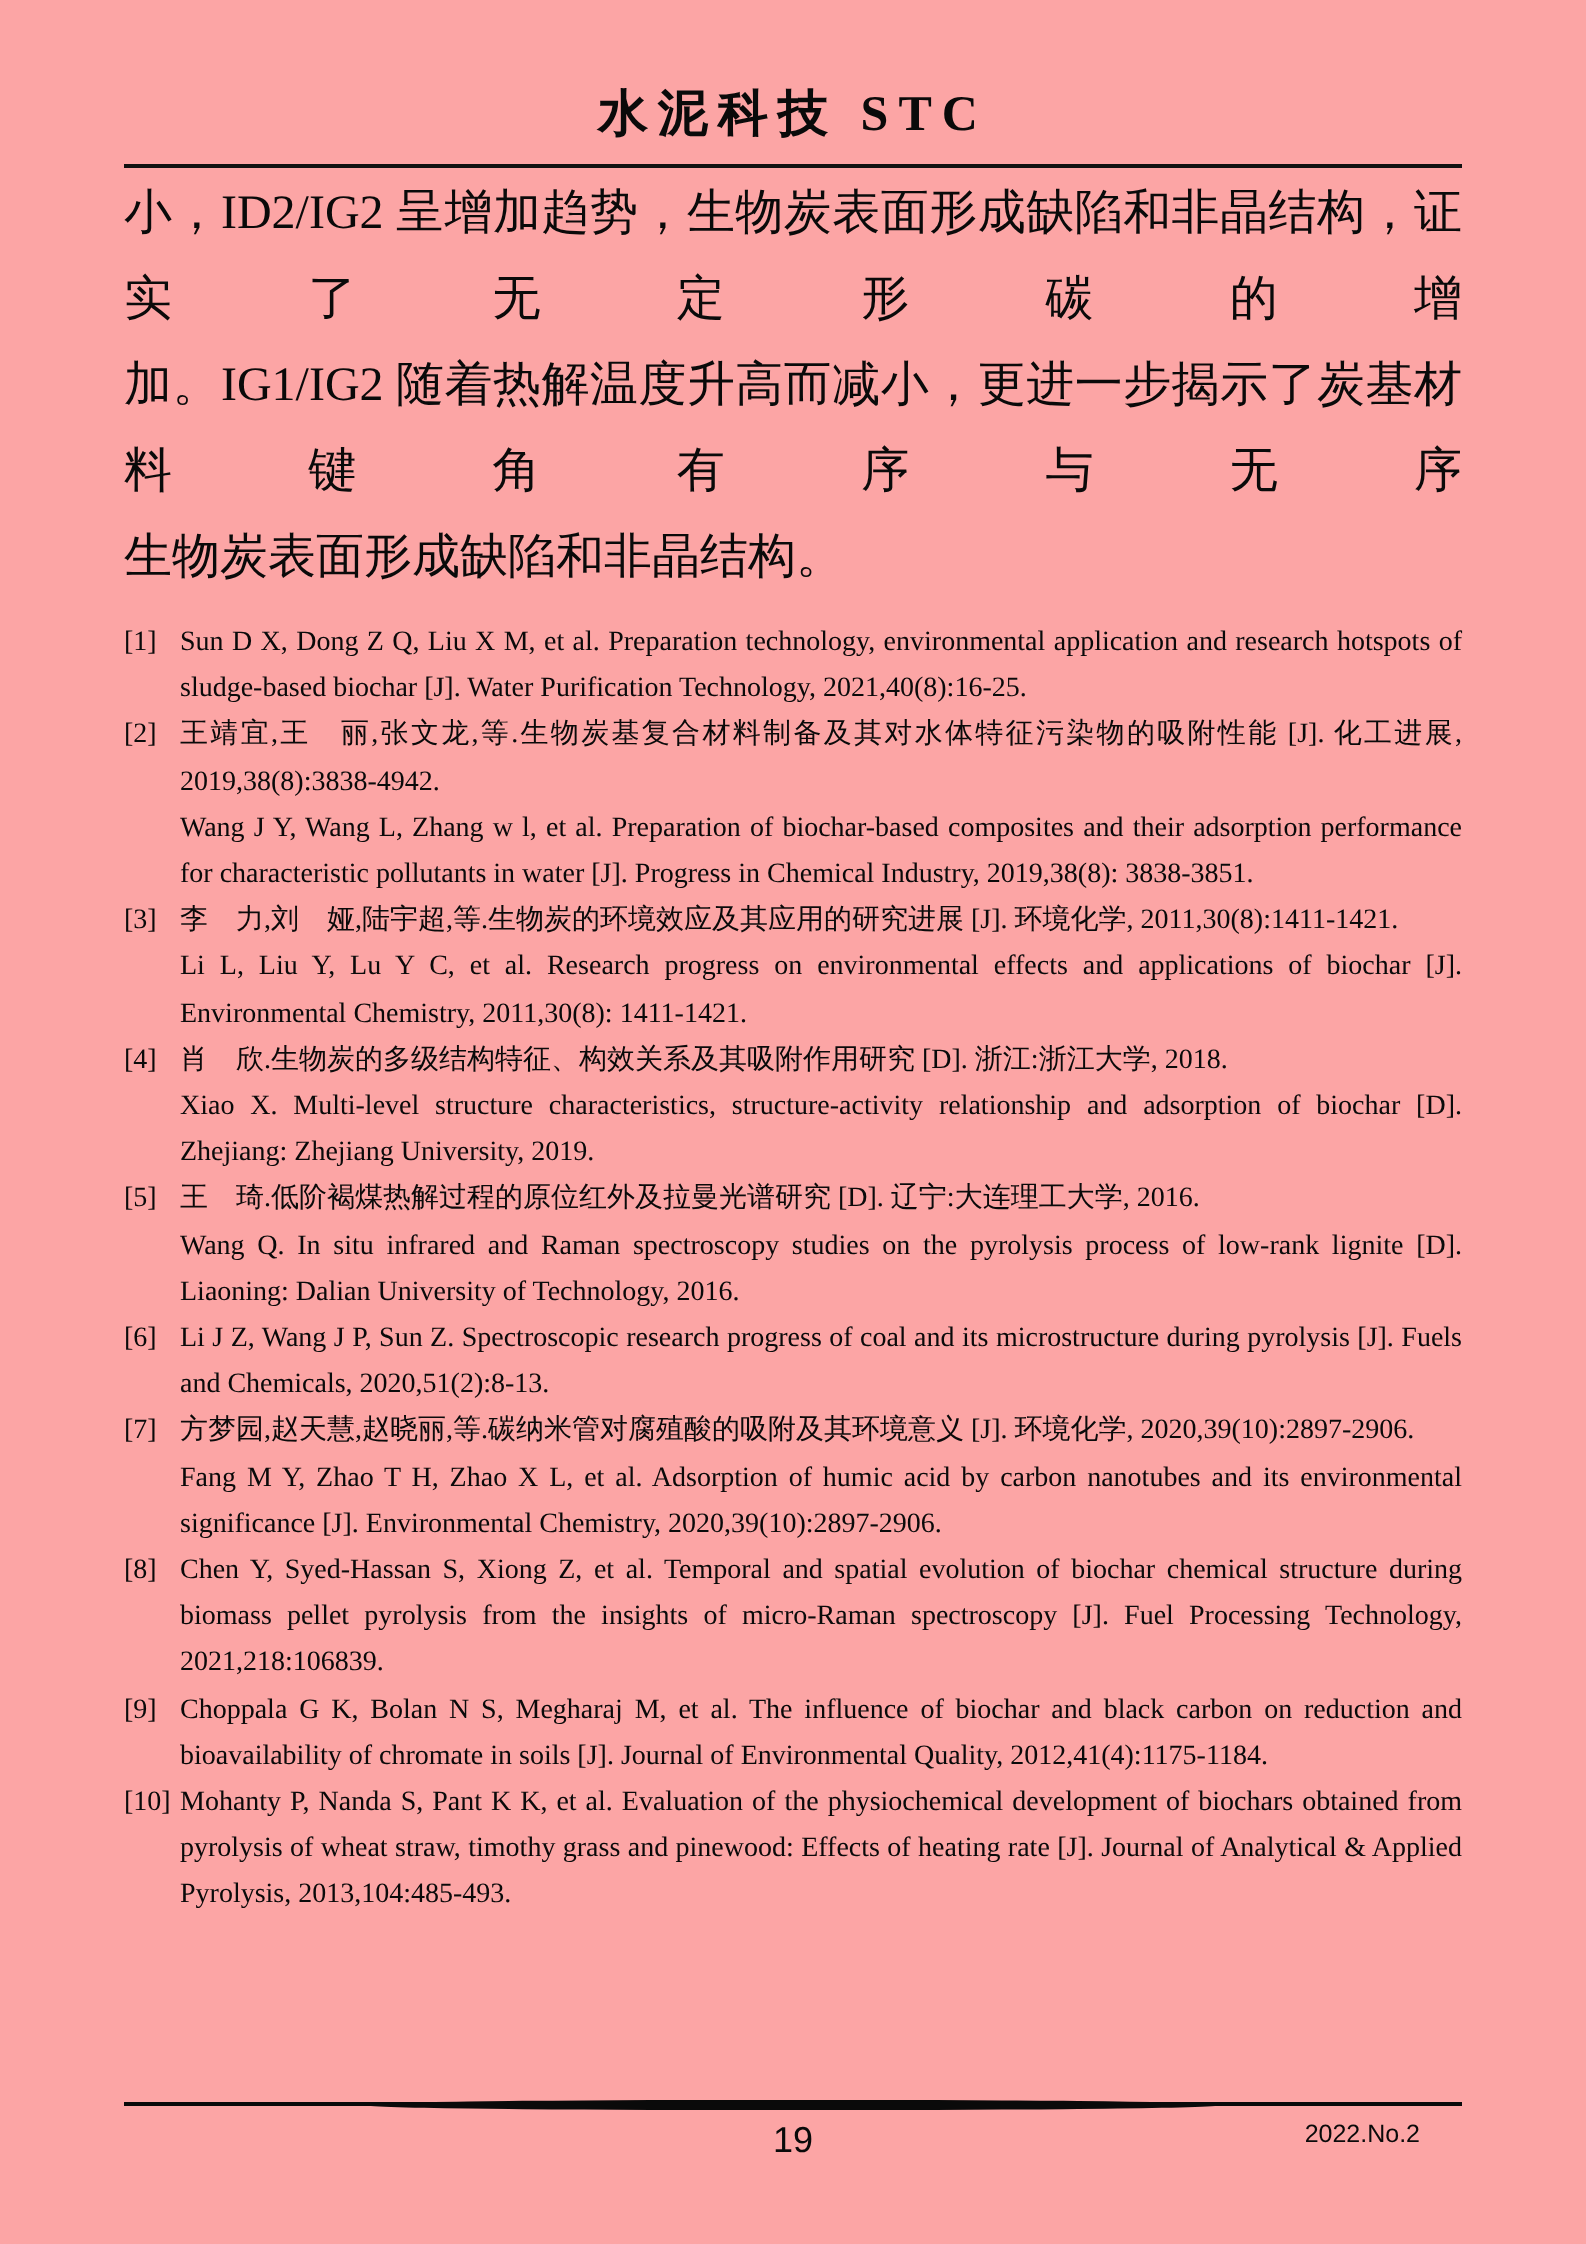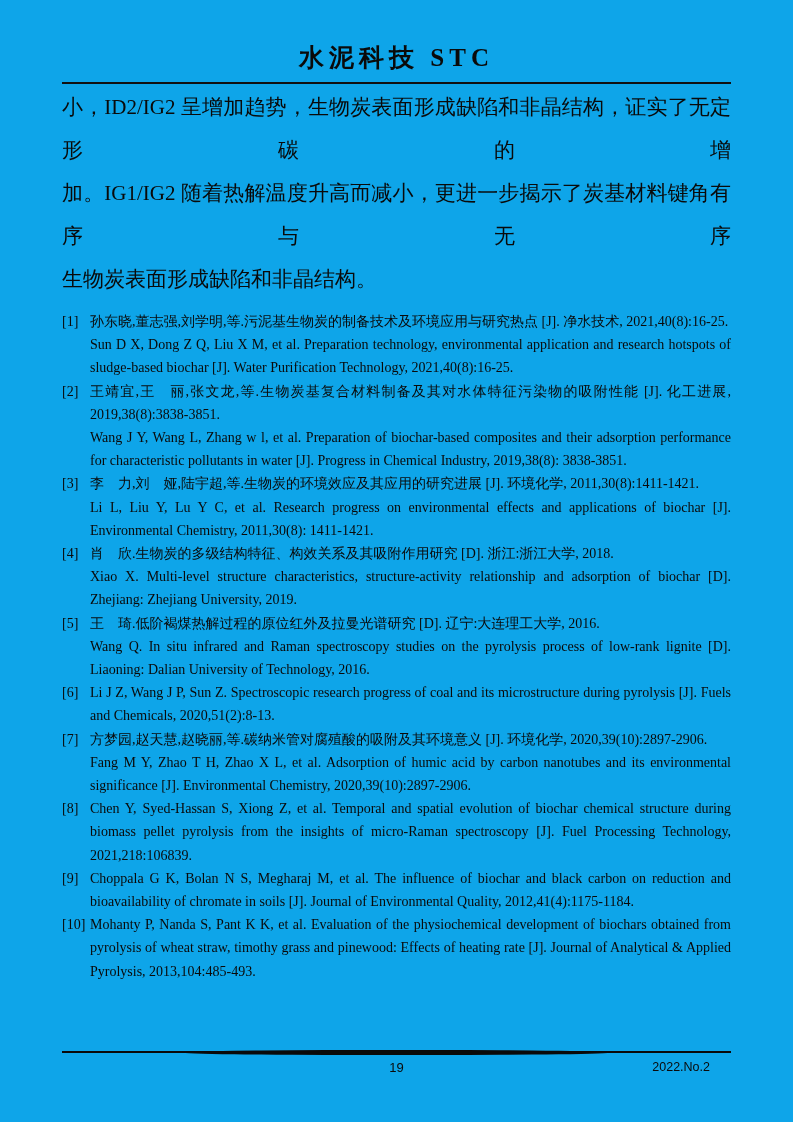--- a/index.html
+++ b/index.html
@@ -2,21 +2,21 @@
 <html><head>
 <meta charset="utf-8">
 <style>
   * { margin: 0; padding: 0; box-sizing: border-box; }
   html, body { background: #e8e8e8; }
   body { font-family: "Liberation Serif", serif; color: #0a0a0a; }
   .page {
     position: relative;
     width: 793px;
     height: 1122px;
-    background: #0ea5e9;
+    background: #fca5a5;
     margin: 0 auto;
     padding: 0 62px;
     overflow: hidden;
   }
   
   .journal-title {
     margin-top: 42px;
     text-align: center;
     font-size: 25px;
     font-weight: bold;
@@ -24,21 +24,21 @@
     line-height: 32px;
   }
   .header-rule {
     margin-top: 8px;
     height: 2px;
     background: #111;
   }
   
   .body-paragraph {
     margin-top: 2px;
-    font-size: 21px;
+    font-size: 24px;
     line-height: 43px;
   }
   .body-paragraph .line {
     text-align: justify;
     text-align-last: justify;
   }
   .body-paragraph .line:last-child {
     text-align: left;
     text-align-last: left;
   }
@@ -85,21 +85,21 @@
     background: #0a0a0a;
     border-radius: 50% / 60%;
   }
   .page-number {
     position: absolute;
     left: 62px;
     right: 62px;
     top: 1060px;
     text-align: center;
     font-family: "Liberation Sans", sans-serif;
-    font-size: 13px;
+    font-size: 18px;
   }
   .issue-label {
     position: absolute;
     right: 83px;
     top: 1060px;
     font-family: "Liberation Sans", sans-serif;
     font-size: 12.5px;
   }
 </style>
 </head>
@@ -113,26 +113,25 @@
   <div class="body-paragraph">
     <div class="line">小，ID2/IG2 呈增加趋势，生物炭表面形成缺陷和非晶结构，证实了无定形碳的增</div>
     <div class="line">加。IG1/IG2 随着热解温度升高而减小，更进一步揭示了炭基材料键角有序与无序</div>
     <div class="line">生物炭表面形成缺陷和非晶结构。</div>
   </div>
 
 
   <div class="ref-list">
     <div class="ref">
       <span class="ref-label">[1]</span>
-      <div class="cite">孙东晓,董志强,刘学明,等.污泥基生物炭的制备技术及环境应用与研究热点 [J]. 净水技术, 2021,40(8):16-25.</div>
       <div class="cite">Sun D X, Dong Z Q, Liu X M, et al. Preparation technology, environmental application and research hotspots of sludge-based biochar [J]. Water Purification Technology, 2021,40(8):16-25.</div>
     </div>
     <div class="ref">
       <span class="ref-label">[2]</span>
-      <div class="cite">王靖宜,王　丽,张文龙,等.生物炭基复合材料制备及其对水体特征污染物的吸附性能 [J]. 化工进展, 2019,38(8):3838-3851.</div>
+      <div class="cite">王靖宜,王　丽,张文龙,等.生物炭基复合材料制备及其对水体特征污染物的吸附性能 [J]. 化工进展, 2019,38(8):3838-4942.</div>
       <div class="cite">Wang J Y, Wang L, Zhang w l, et al. Preparation of biochar-based composites and their adsorption performance for characteristic pollutants in water [J]. Progress in Chemical Industry, 2019,38(8): 3838-3851.</div>
     </div>
     <div class="ref">
       <span class="ref-label">[3]</span>
       <div class="cite">李　力,刘　娅,陆宇超,等.生物炭的环境效应及其应用的研究进展 [J]. 环境化学, 2011,30(8):1411-1421.</div>
       <div class="cite">Li L, Liu Y, Lu Y C, et al. Research progress on environmental effects and applications of biochar [J]. Environmental Chemistry, 2011,30(8): 1411-1421.</div>
     </div>
     <div class="ref">
       <span class="ref-label">[4]</span>
       <div class="cite">肖　欣.生物炭的多级结构特征、构效关系及其吸附作用研究 [D]. 浙江:浙江大学, 2018.</div>

